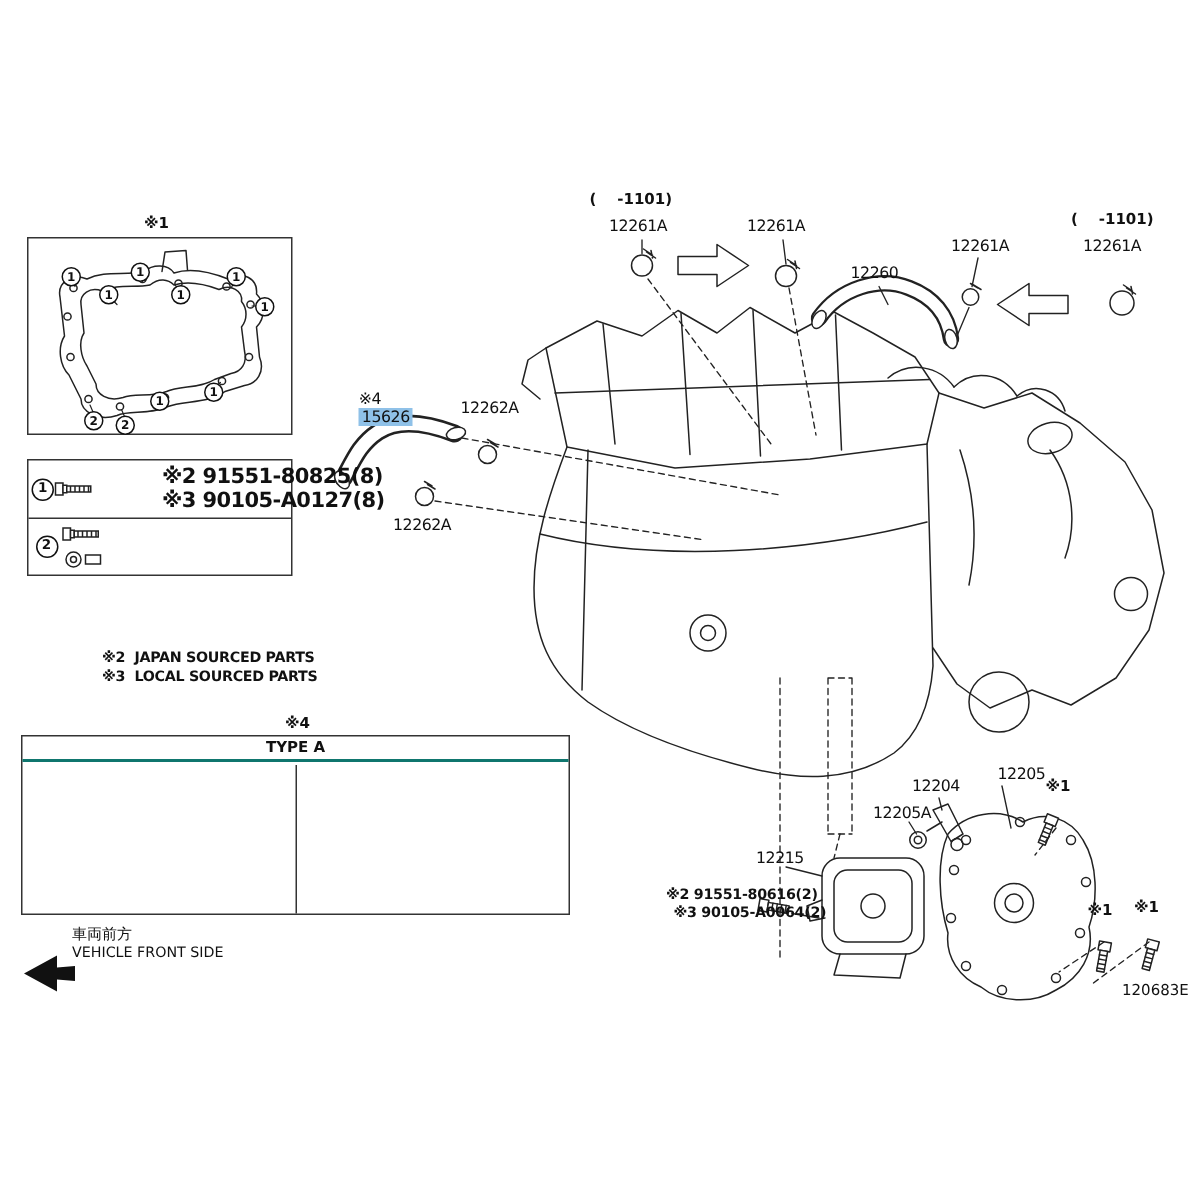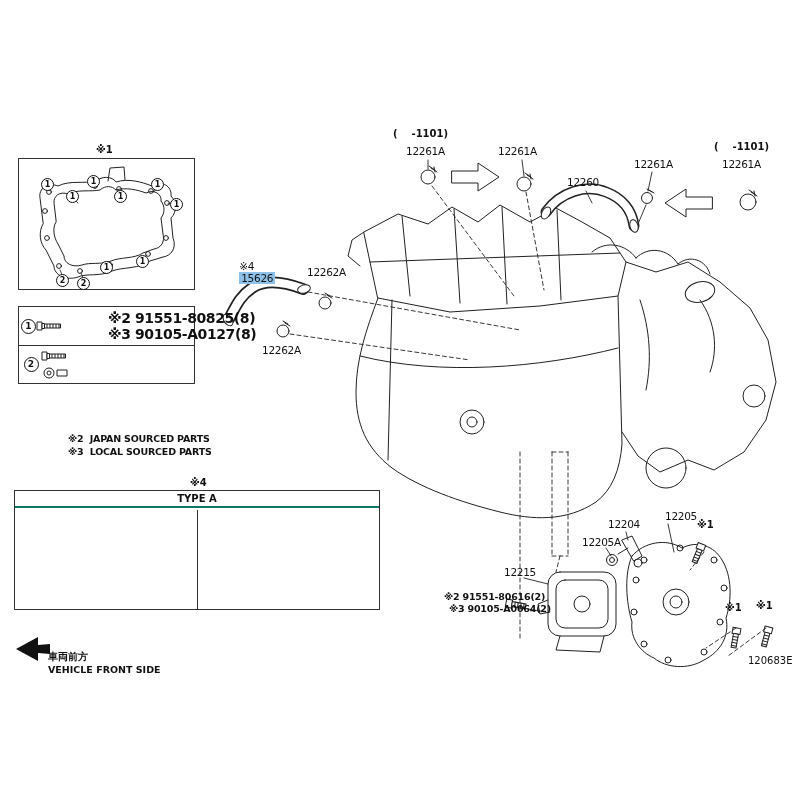--- a/index.html
+++ b/index.html
@@ -25,21 +25,21 @@
   .tbl-icon{width:38px;display:flex;flex-direction:column;align-items:flex-start;gap:3px;}
   .tbl-lines{flex:1;}
   .tbl-line{font-size:14px;font-weight:bold;letter-spacing:-0.4px;white-space:nowrap;margin-left:40px;}
   .note{position:absolute;font-size:9.5px;font-weight:bold;letter-spacing:-0.2px;white-space:pre;margin-left:46px;}
   
   .typebox{position:absolute;left:14px;top:490px;width:364px;height:118px;border:1px solid #333;background:#fff;}
   .typebox .hdr{display:flex;border-bottom:2px solid #0f766e;}
   .typebox .th{flex:1;text-align:center;font-size:10px;font-weight:bold;padding:2px 0;}
   .typebox .th + .th{border-left:1px solid #333;}
   .typebox .vdiv{position:absolute;left:50%;top:19px;bottom:0;border-left:1px solid #333;}
-  .front{position:absolute;left:48px;top:650px;font-weight:bold;}
+  .front{position:absolute;left:48px;top:616px;font-weight:normal;}
   .front .jp{font-size:10px;display:block;}
   .front .en{font-size:9.5px;display:block;}
   .code{position:absolute;left:748px;top:655px;font-size:10px;font-weight:normal;}
 </style>
 </head>
 <body>
 
 <div class="stage">
 
   <svg class="lineart" width="800" height="800" viewBox="0 0 800 800">

